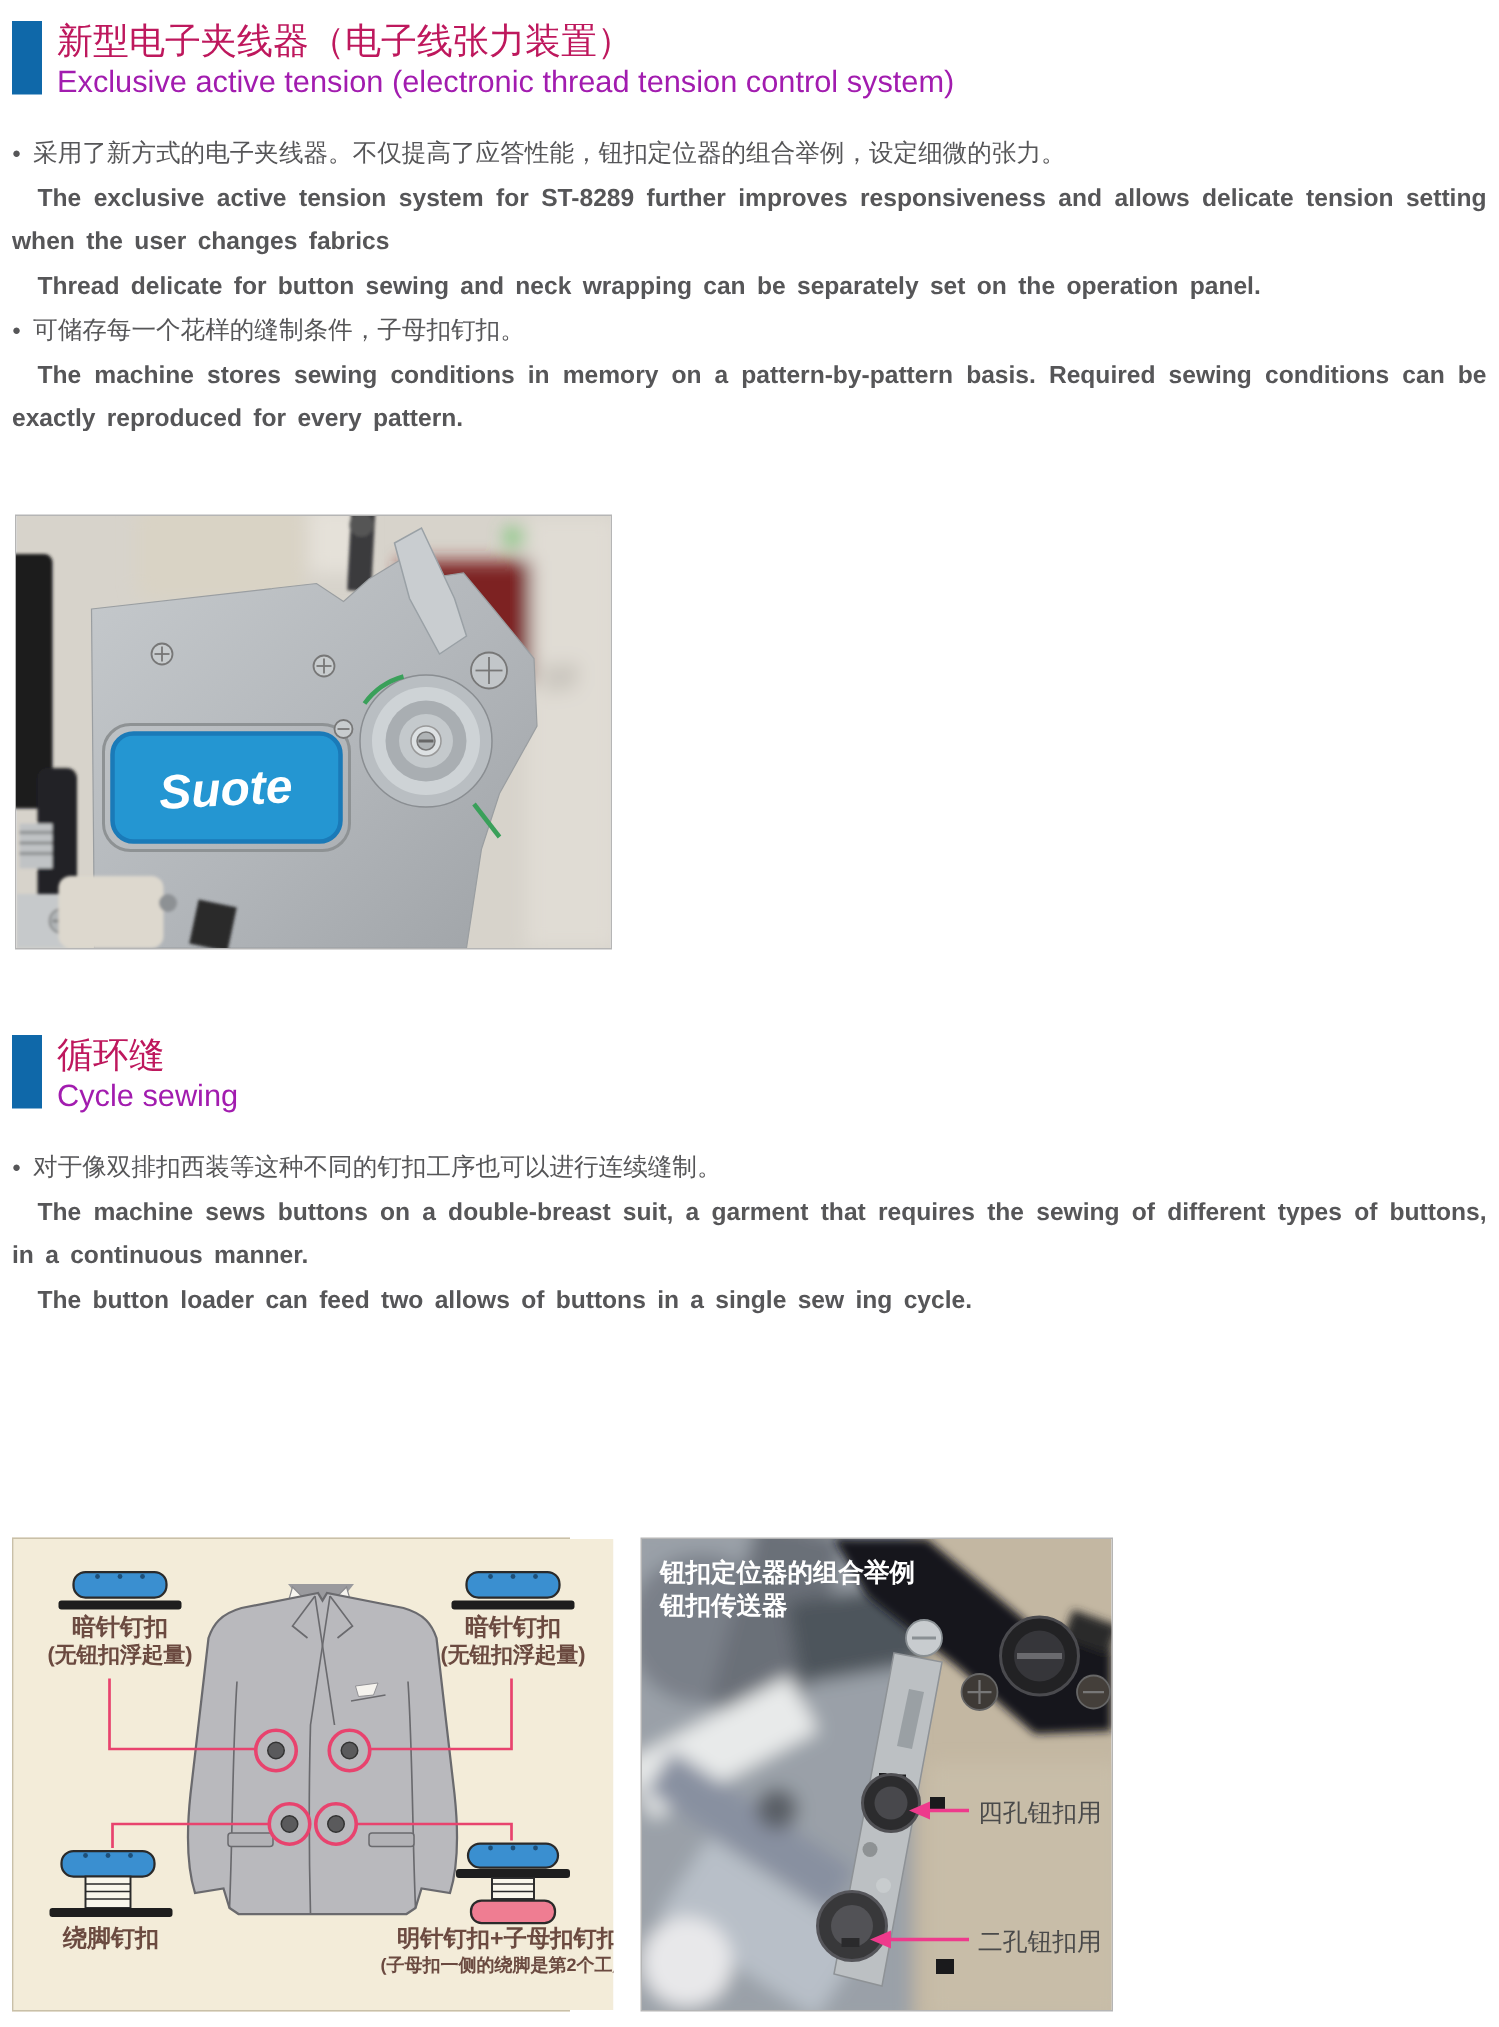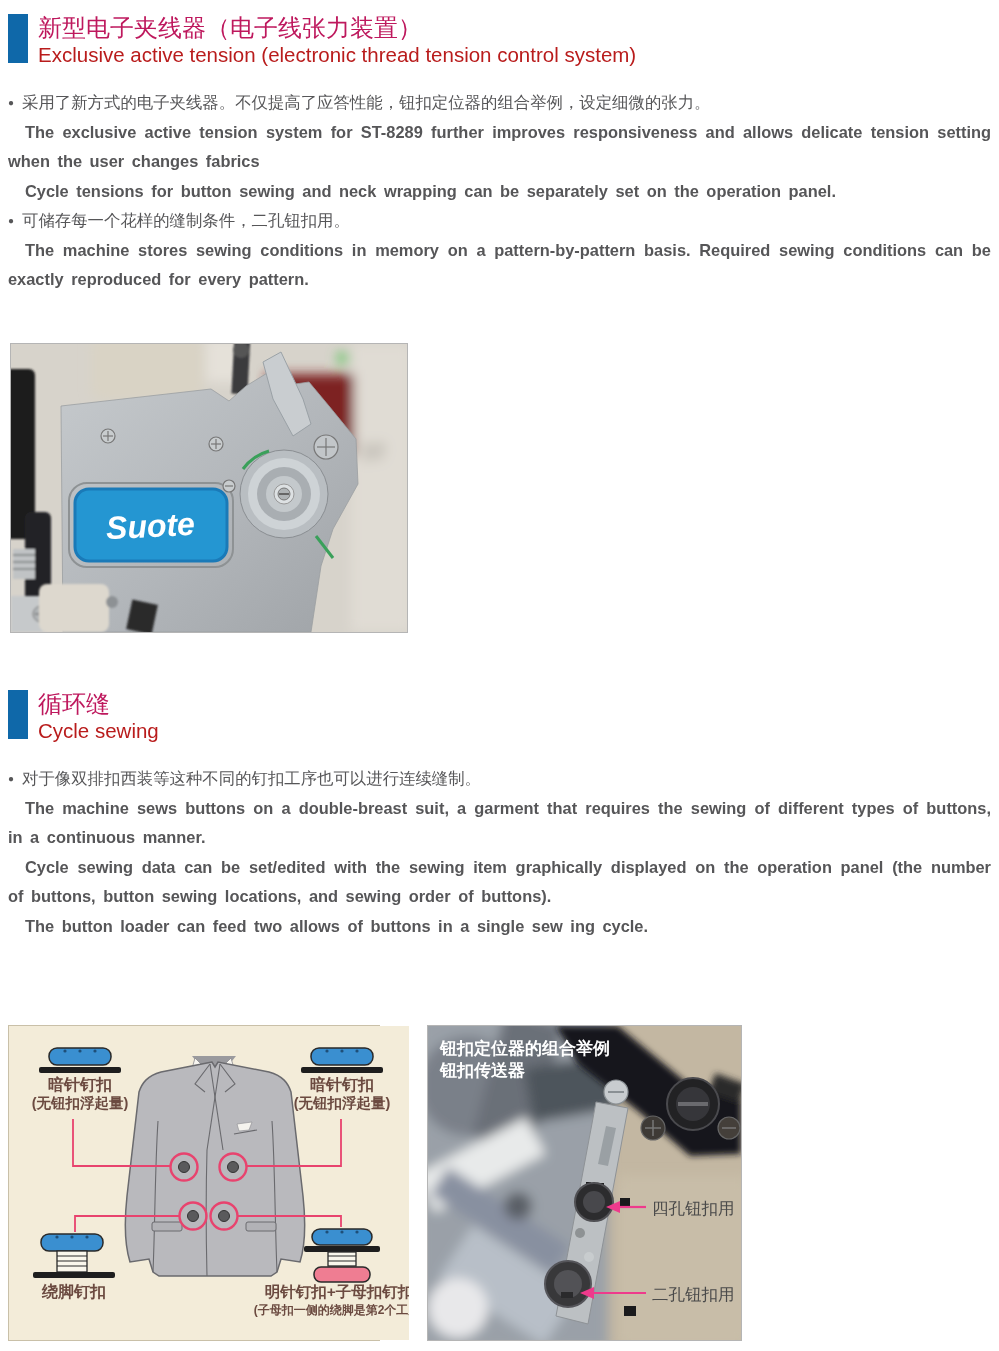--- a/index.html
+++ b/index.html
@@ -2,21 +2,21 @@
 <html><head>
 <meta charset="utf-8">
 <style>
   html,body{margin:0;padding:0;}
   body{width:999px;height:1351px;position:relative;background:#ffffff;
        font-family:"Liberation Sans","DejaVu Sans",sans-serif;overflow:hidden;}
   .sec-header{position:absolute;left:8px;display:flex;}
   .marker{width:20px;height:49px;background:#0f68a9;flex:0 0 auto;}
   .sec-titles{margin-left:10px;}
   .title-cn{font-size:24px;font-weight:normal;color:#be185d;line-height:27px;white-space:nowrap;}
-  .title-en{font-size:20.5px;color:#b91c1c;line-height:25px;margin-top:1px;white-space:nowrap;}
+  .title-en{font-size:20.5px;color:#a21caf;line-height:25px;margin-top:1px;white-space:nowrap;}
   #header1{top:14px;}
   #header2{top:690px;}
   .paras{position:absolute;left:8px;width:983px;font-size:16.4px;line-height:29.5px;color:#565658;}
   #paras1{top:88px;}
   #paras2{top:764px;}
   .p-cn{margin:0;}
   .p-cn .bullet{font-size:10px;vertical-align:2px;margin-right:8px;color:#565658;}
   .p-en{margin:0;text-align:justify;text-indent:17px;word-spacing:3px;font-weight:bold;}
   .img-frame{position:absolute;box-sizing:border-box;}
   #photo-tension{left:10px;top:343px;width:398px;height:290px;border:1px solid #b5b5b5;}
@@ -35,22 +35,22 @@
   <div class="marker"></div>
   <div class="sec-titles">
     <div class="title-cn">新型电子夹线器（电子线张力装置）</div>
     <div class="title-en">Exclusive active tension (electronic thread tension control system)</div>
   </div>
 </div>
 
 <div class="paras" id="paras1">
   <p class="p-cn"><span class="bullet">●</span><span>采用了新方式的电子夹线器。不仅提高了应答性能，钮扣定位器的组合举例，设定细微的张力。</span></p>
   <p class="p-en">The exclusive active tension system for ST-8289 further improves responsiveness and allows delicate tension setting when the user changes fabrics</p>
-  <p class="p-en">Cycle tensions for button sewing and neck wrapping can be separately set on the operation panel.</p>
-  <p class="p-cn"><span class="bullet">●</span><span>可储存每一个花样的缝制条件，二孔钮扣用。</span></p>
+  <p class="p-en">Thread delicate for button sewing and neck wrapping can be separately set on the operation panel.</p>
+  <p class="p-cn"><span class="bullet">●</span><span>可储存每一个花样的缝制条件，子母扣钉扣。</span></p>
   <p class="p-en">The machine stores sewing conditions in memory on a pattern-by-pattern basis. Required sewing conditions can be exactly reproduced for every pattern.</p>
 </div>
 
 <div class="img-frame" id="photo-tension">
 <svg width="396" height="288" viewBox="0 0 396 288">
   <defs>
     <filter id="blur6" x="-20%" y="-20%" width="140%" height="140%">
           <feGaussianBlur stdDeviation="6"></feGaussianBlur>
         </filter>
     <filter id="blur3" x="-20%" y="-20%" width="140%" height="140%">
@@ -130,21 +130,20 @@
   <div class="marker"></div>
   <div class="sec-titles">
     <div class="title-cn">循环缝</div>
     <div class="title-en">Cycle sewing</div>
   </div>
 </div>
 
 <div class="paras" id="paras2">
   <p class="p-cn"><span class="bullet">●</span><span>对于像双排扣西装等这种不同的钉扣工序也可以进行连续缝制。</span></p>
   <p class="p-en">The machine sews buttons on a double-breast suit, a garment that requires the sewing of different types of buttons, in a continuous manner.</p>
-  <p class="p-en">Cycle sewing data can be set/edited with the sewing item graphically displayed on the operation panel (the number of buttons, button sewing locations, and sewing order of buttons).</p>
   <p class="p-en">The button loader can feed two allows of buttons in a single sew ing cycle.</p>
 </div>
 
 <div class="img-frame" id="suit-diagram">
 <svg width="400" height="314" viewBox="0 0 400 314">
   <rect x="0" y="0" width="400" height="314" fill="#f3ecd9"></rect>
 
   <g>
     <polygon points="183,30 227,30 219,40 191,40" fill="#9a9a9e"></polygon>
     <polygon points="186,32 203,49 196,62 182,46" fill="#f7f5f0" stroke="#8a8a8e" stroke-width="0.8"></polygon>

